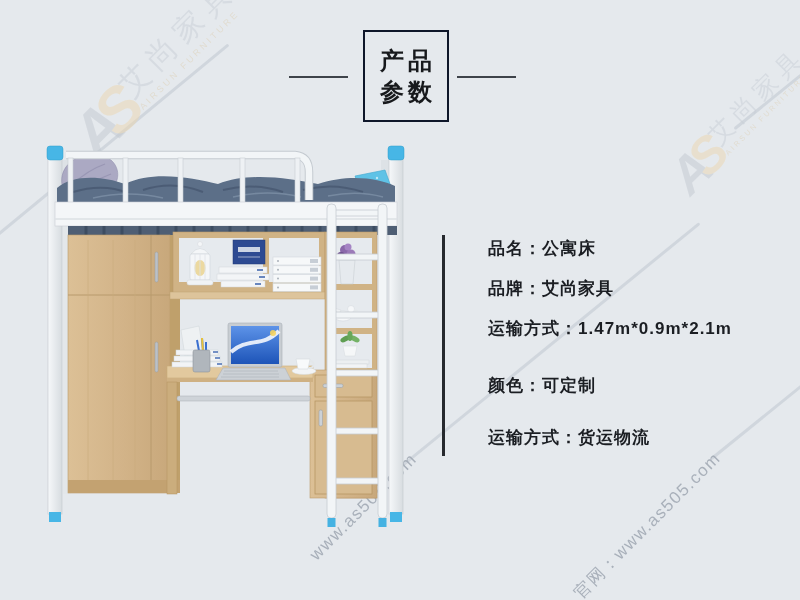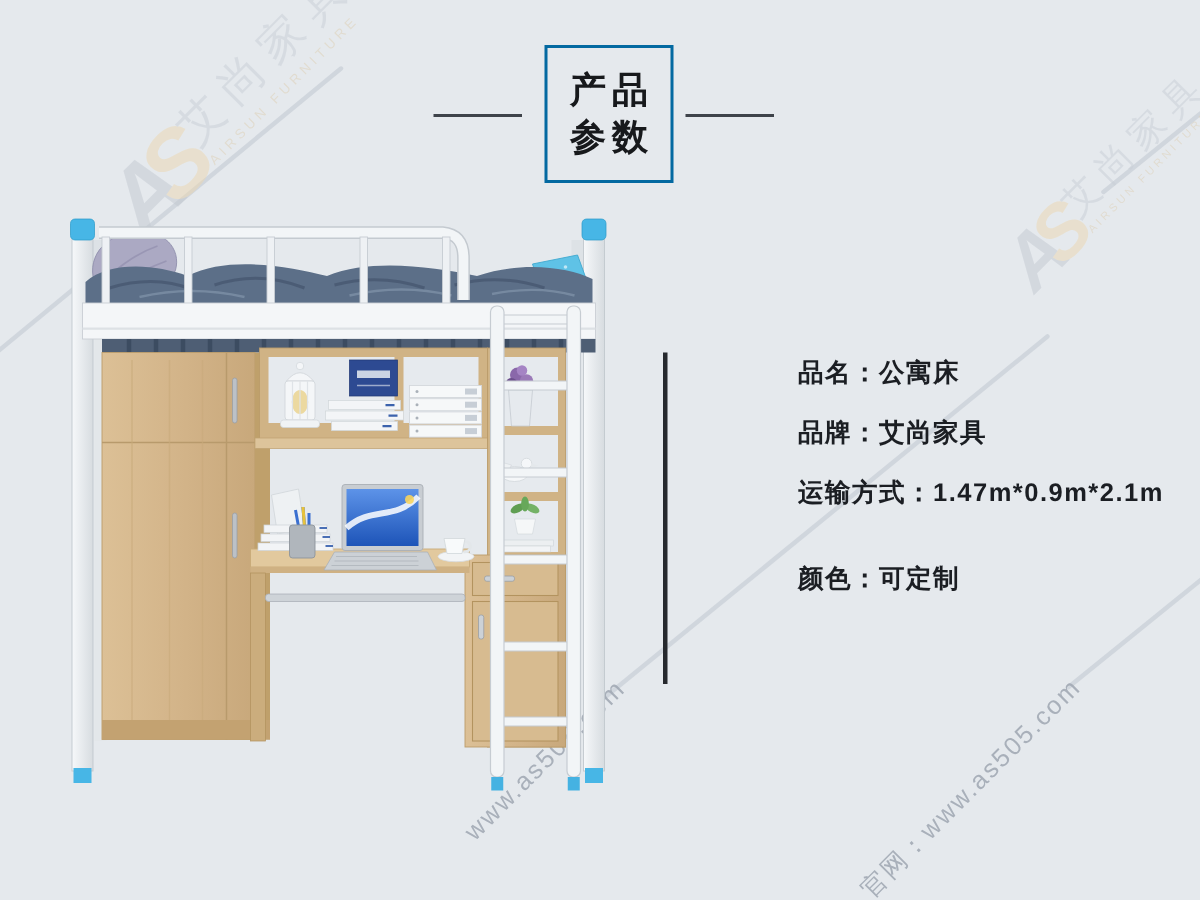--- a/index.html
+++ b/index.html
@@ -1,34 +1,34 @@
 <!DOCTYPE html>
 <html><head>
 <meta charset="utf-8">
 <style>
   html,body{margin:0;padding:0;}
   .stage{position:relative;width:800px;height:600px;background:#e5e9ed;overflow:hidden;
          font-family:"Liberation Sans",sans-serif;-webkit-font-smoothing:antialiased;}
   .abs{position:absolute;}
 
   
-  .title-box{left:363px;top:30px;width:82px;height:88px;border:2px solid #0369a1;
+  .title-box{left:363px;top:30px;width:82px;height:88px;border:2px solid #0f172a;
              display:flex;flex-direction:column;align-items:center;justify-content:center;
              gap:7px;z-index:3;}
   .title-line{font-family:"Liberation Serif","DejaVu Serif",serif;font-size:24px;
               font-weight:700;color:#17191c;letter-spacing:4px;line-height:1;
               text-indent:4px;white-space:nowrap;}
   .flank{height:2px;background:#3e434a;top:76px;z-index:3;}
   .flank.left{left:289px;width:59px;}
   .flank.right{left:457px;width:59px;}
 
   
   .spec-divider{left:442px;top:235px;width:3px;height:221px;background:#26292e;z-index:3;}
   .spec-row{left:488px;z-index:3;font-size:17px;font-weight:700;color:#1b1e23;
-            letter-spacing:1px;white-space:nowrap;margin-left:44px;}
+            letter-spacing:1px;white-space:nowrap;}
   .spec-row .v{font-weight:700;}
 
   
   .wm{z-index:1;pointer-events:none;}
   .wm-line{height:3px;background:#bfc6cf;opacity:.55;border-radius:2px;}
   .wm-logo{display:flex;align-items:flex-end;gap:10px;opacity:.5;}
   .as-badge{font-size:62px;font-weight:700;font-style:italic;line-height:.9;
             letter-spacing:-14px;font-family:"Liberation Sans",sans-serif;}
   .as-badge .a{color:#c3c9d1;}
   .as-badge .s{color:#ecd7b0;}
@@ -296,14 +296,15 @@
       <rect x="357" y="372" width="12" height="10" fill="#47b6e6"></rect>
     </g>
   </svg>
 
   <div class="abs spec-divider"></div>
 
   <div class="abs spec-row" style="top:237px"><span>品名</span><span>：</span><span class="v">公寓床</span></div>
   <div class="abs spec-row" style="top:277px"><span>品牌</span><span>：</span><span class="v">艾尚家具</span></div>
   <div class="abs spec-row" style="top:317px"><span>运输方式</span><span>：</span><span class="v">1.47m*0.9m*2.1m</span></div>
   <div class="abs spec-row" style="top:374px"><span>颜色</span><span>：</span><span class="v">可定制</span></div>
+  <div class="abs spec-row" style="top:426px"><span>运输方式</span><span>：</span><span class="v">货运物流</span></div>
 
 </div>
 
 </body></html>

